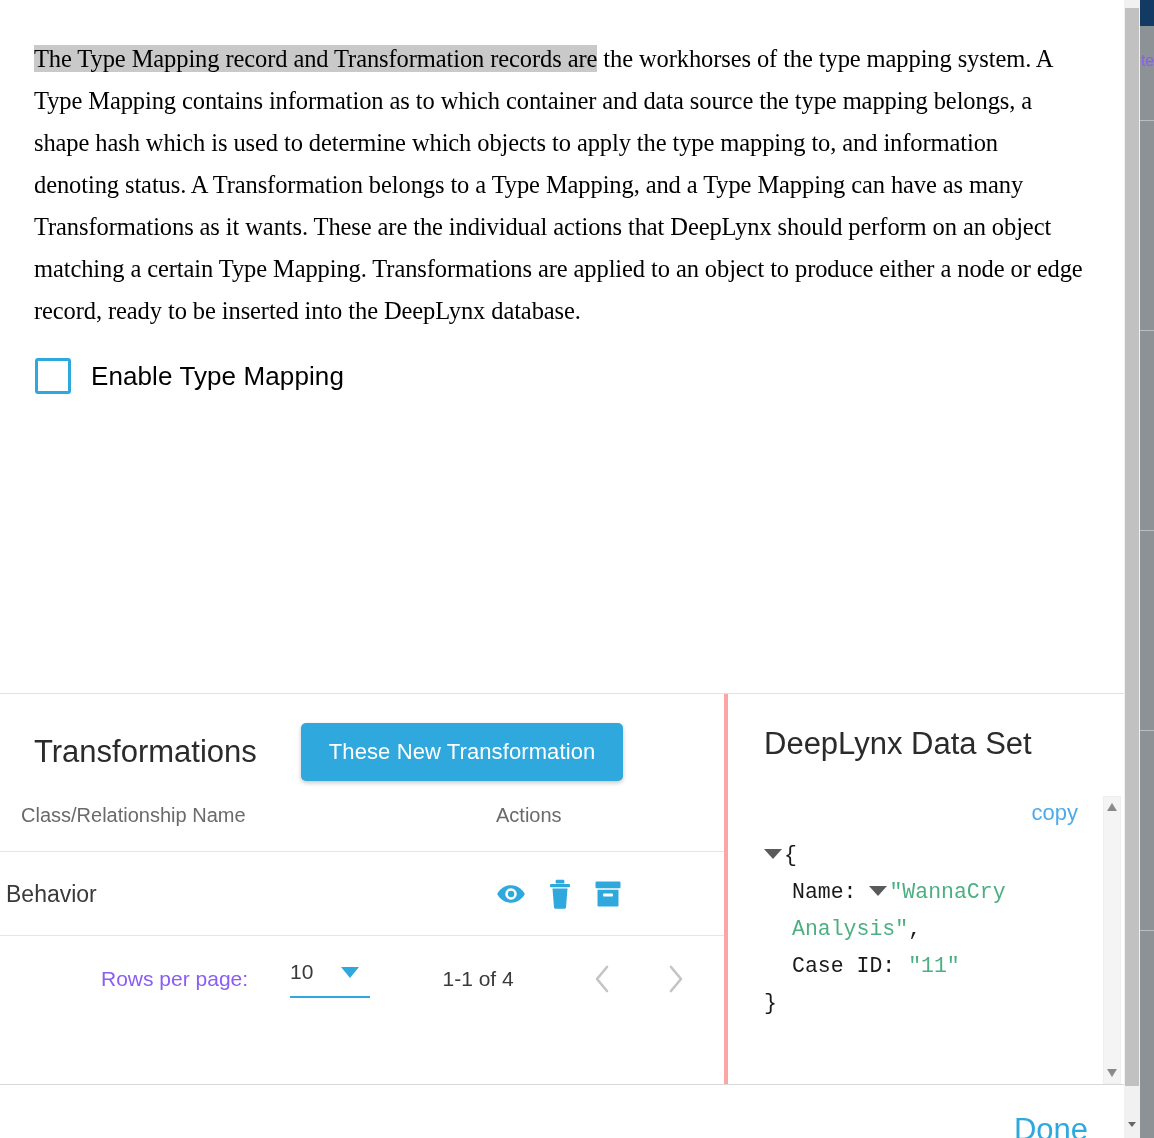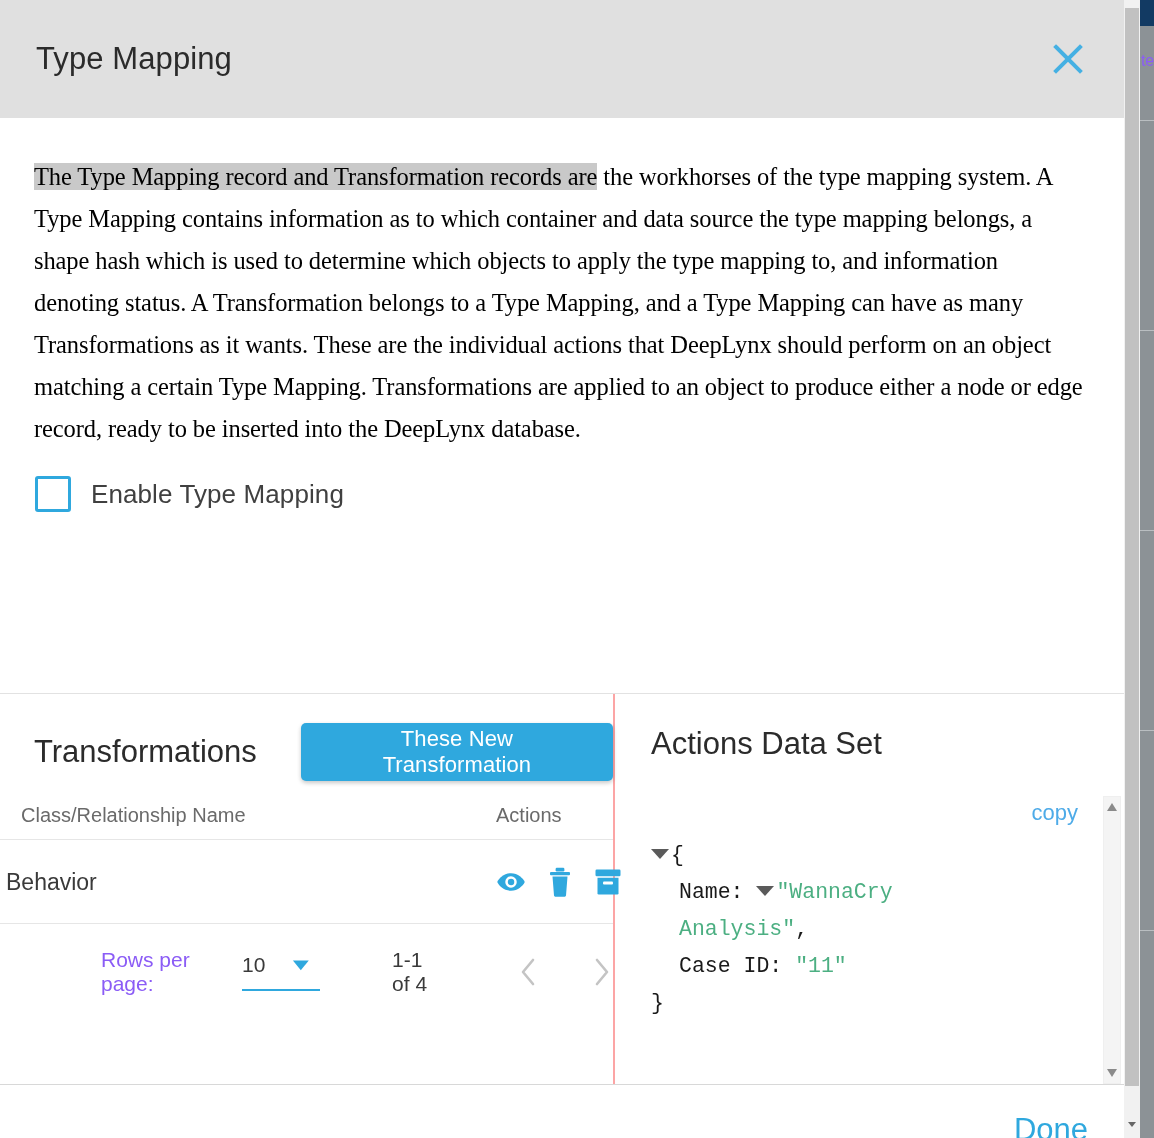--- a/index.html
+++ b/index.html
@@ -124,38 +124,38 @@
   #enable-checkbox {
     width: 36px; height: 36px;
     border: 3px solid #2fa8de;
     border-radius: 3px;
     background: #fff;
     cursor: pointer;
     flex: none;
   }
   #enable-label {
     font-size: 26px;
-    color: #404040;
+    color: #000000;
     letter-spacing: 0.1px;
   }
 
   
   #panels {
     position: absolute;
     top: 693px; left: 0;
     width: 1124px;
     height: 392px;
     border-top: 1px solid #e2e2e2;
     border-bottom: 1px solid #d8d8d8;
     display: flex;
   }
   #left-panel {
-    width: 615px;
+    width: 728px;
     height: 100%;
-    border-right: 2px solid #fca5a5;
+    border-right: 4px solid #fca5a5;
     position: relative;
   }
   #right-panel {
     flex: 1;
     height: 100%;
     position: relative;
   }
 
   
   #transformations-head {
@@ -188,21 +188,21 @@
     width: 100%;
     border-collapse: collapse;
     margin-top: 23px;
     table-layout: fixed;
   }
   #transformations-table th {
     text-align: left;
     font-size: 20px;
     font-weight: 400;
     color: #6a6a6a;
-    padding: 0 0 12px 0;
+    padding: 0 0 24px 0;
     border-bottom: 1px solid #e6e6e6;
   }
   #transformations-table th.col-name { padding-left: 21px; width: 496px; }
   #transformations-table th.col-actions { padding-left: 0px; }
   #transformations-table td {
     font-size: 23px;
     color: #3a3a3a;
     padding: 27px 0 26px 0;
     border-bottom: 1px solid #e6e6e6;
   }
@@ -354,29 +354,20 @@
 </div>
 
 <div id="page-scrollbar"></div>
 <div id="page-scroll-thumb"></div>
 <svg id="page-scroll-down" viewBox="0 0 12 12">
   <polygon points="2,4 10,4 6,9" fill="#666"></polygon>
 </svg>
 
 <div id="modal">
 
-  <div id="modal-header">
-    <div id="modal-title">Type Mapping</div>
-    <button id="close-btn">
-      <svg width="40" height="40" viewBox="0 0 40 40">
-        <line x1="8" y1="8" x2="32" y2="32" stroke="#45b0e3" stroke-width="4" stroke-linecap="square"></line>
-        <line x1="32" y1="8" x2="8" y2="32" stroke="#45b0e3" stroke-width="4" stroke-linecap="square"></line>
-      </svg>
-    </button>
-  </div>
 
   <div id="modal-body">
     <p id="description"><span class="sel">The Type Mapping record and Transformation records are</span><span> the workhorses of the type mapping system. A Type Mapping contains information as to which container and data source the type mapping belongs, a shape hash which is used to determine which objects to apply the type mapping to, and information denoting status. A Transformation belongs to a Type Mapping, and a Type Mapping can have as many Transformations as it wants. These are the individual actions that DeepLynx should perform on an object matching a certain Type Mapping. Transformations are applied to an object to produce either a node or edge record, ready to be inserted into the DeepLynx database.</span></p>
 
     <div id="enable-row">
       <div id="enable-checkbox"></div>
       <div id="enable-label">Enable Type Mapping</div>
     </div>
   </div>
 
@@ -447,21 +438,21 @@
         </button>
         <button id="next-page-btn" class="page-arrow">
           <svg width="24" height="34" viewBox="0 0 24 34">
             <polyline points="8,5 18,17 8,29" fill="none" stroke="#c4c4c4" stroke-width="2.6" stroke-linecap="round" stroke-linejoin="round"></polyline>
           </svg>
         </button>
       </div>
     </div>
 
     <div id="right-panel">
-      <div id="dataset-title">Actions Data Set</div>
+      <div id="dataset-title">DeepLynx Data Set</div>
       <button id="copy-link">copy</button>
 
       <div id="json-viewer">
         <div>
           <span class="tri"></span><span>{</span>
         </div>
         <div class="json-l1">
           <span class="json-key">Name:</span>
           <span class="tri"></span><span class="json-str">"WannaCry Analysis"</span><span class="json-key">,</span>
         </div>

